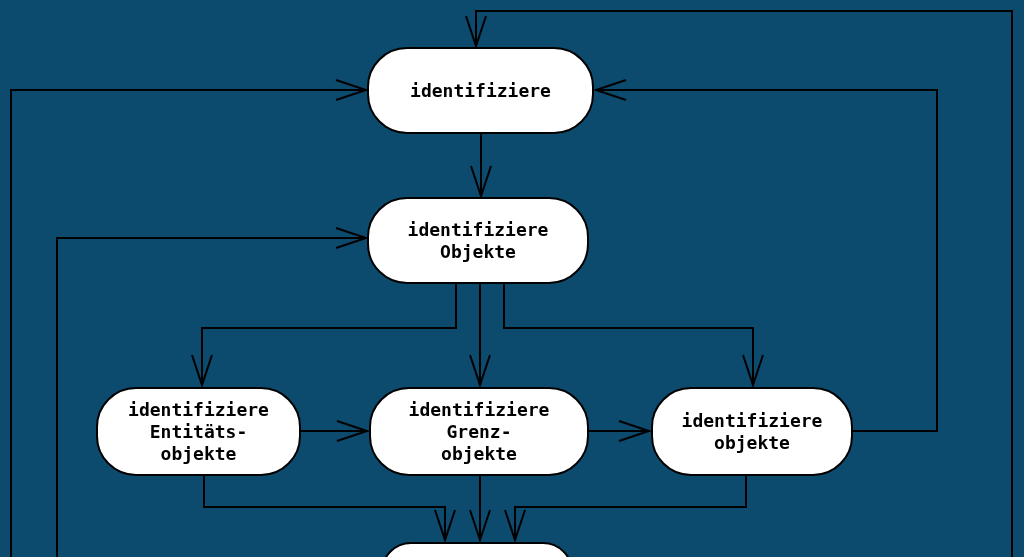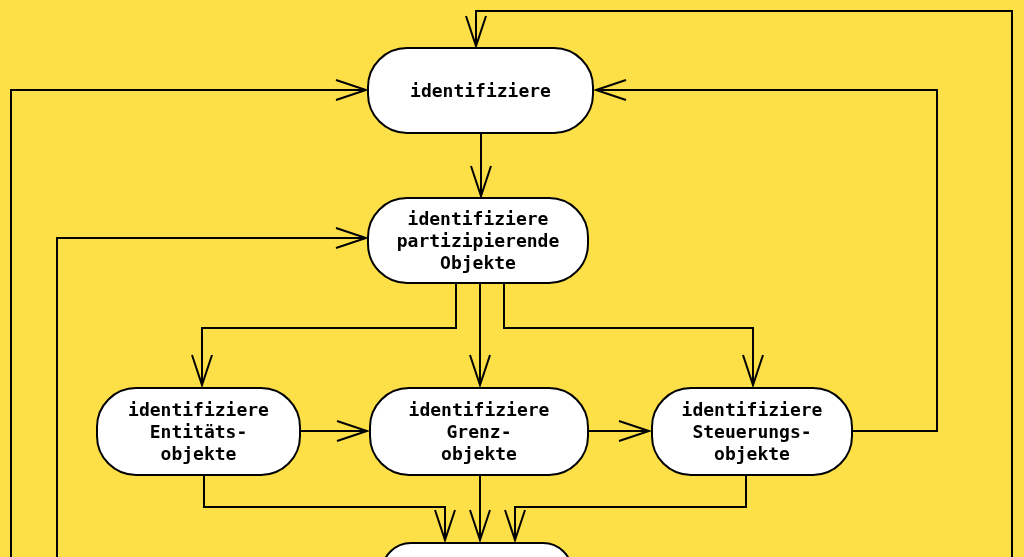--- a/index.html
+++ b/index.html
@@ -4,21 +4,21 @@
 <style>
   html, body {
     margin: 0;
     padding: 0;
     background: #ffffff;
   }
   .canvas {
     position: relative;
     width: 1024px;
     height: 557px;
-    background: #fde047;
+    background: #0c4a6e;
     overflow: hidden;
     font-family: "DejaVu Sans Mono", "Liberation Mono", monospace;
   }
   .edges-layer {
     position: absolute;
     left: 0;
     top: 0;
     width: 1024px;
     height: 557px;
   }
@@ -91,37 +91,35 @@
     <path d="M746 476 L746 507 L515 507 L515 540" marker-end="url(#arrow)"></path>
   </svg>
 
   <div class="node" id="node-use-cases">
     <span>identifiziere</span>
     
   </div>
 
   <div class="node" id="node-participating">
     <span>identifiziere</span>
-    <span>partizipierende</span>
     <span>Objekte</span>
   </div>
 
   <div class="node" id="node-entity">
     <span>identifiziere</span>
     <span>Entitäts-</span>
     <span>objekte</span>
   </div>
 
   <div class="node" id="node-boundary">
     <span>identifiziere</span>
     <span>Grenz-</span>
     <span>objekte</span>
   </div>
 
   <div class="node" id="node-control">
     <span>identifiziere</span>
-    <span>Steuerungs-</span>
     <span>objekte</span>
   </div>
 
   <div class="node" id="node-partial-bottom"></div>
 
 </div>
 
 </body></html>

